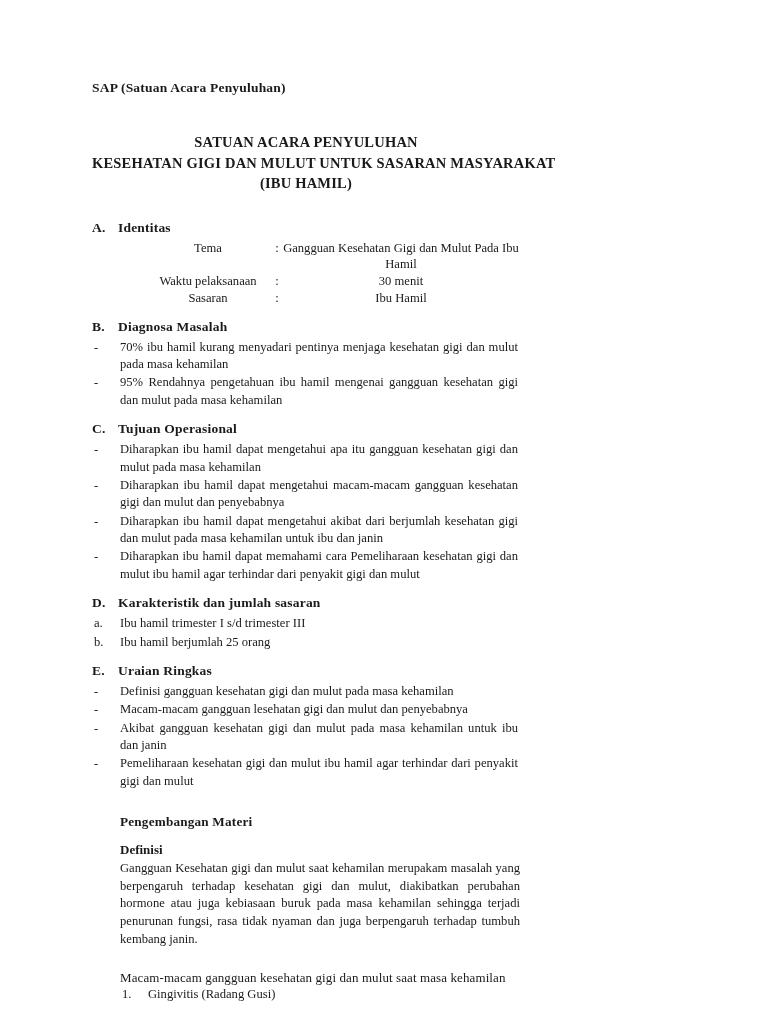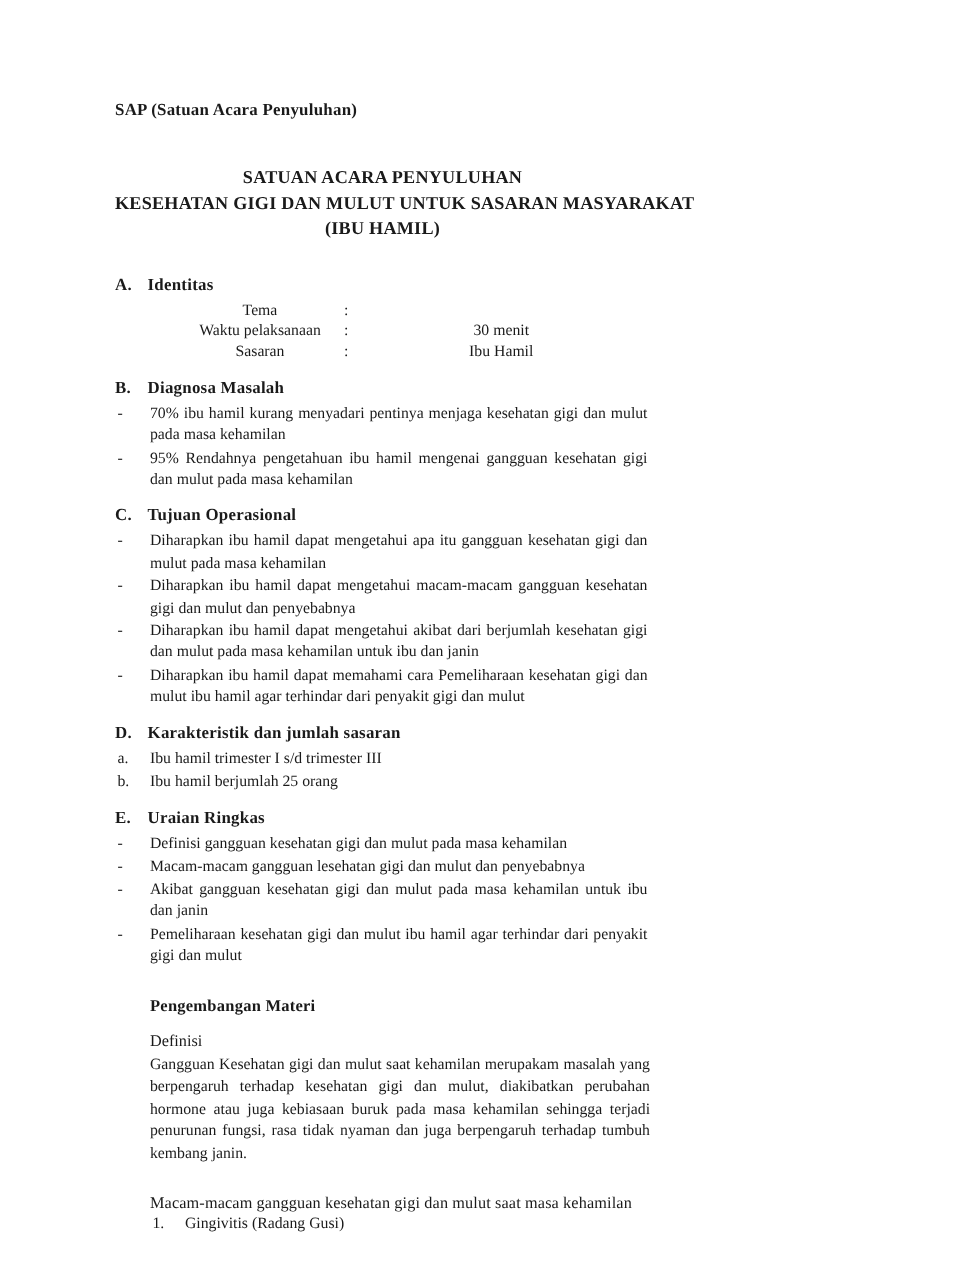--- a/index.html
+++ b/index.html
@@ -99,21 +99,21 @@
     margin-left: 28px;
     margin-top: 24px;
   }
   .sub-head {
     font-weight: bold;
     font-size: 13.2px;
     letter-spacing: 0.2px;
     margin-bottom: 12px;
   }
   .sub-sub-head {
-    font-weight: normal;
+    font-weight: bold;
     font-size: 13px;
     margin-bottom: 2px;
   }
   .para {
     font-size: 12.6px;
     line-height: 1.4;
     text-align: justify;
   }
   .gap-lg { height: 22px; }
   .bold-head-2 {
@@ -137,20 +137,21 @@
 
   <div class="section">
     <div class="section-head">
       <span class="section-letter">A.</span>
       <span class="section-title">Identitas</span>
     </div>
     <div class="kv-list">
       <div class="kv-row">
         <span class="kv-key">Tema</span>
         <span class="kv-sep">:</span>
+        <span class="kv-val">Gangguan Kesehatan Gigi dan Mulut Pada Ibu Hamil</span>
       </div>
       <div class="kv-row">
         <span class="kv-key">Waktu pelaksanaan</span>
         <span class="kv-sep">:</span>
         <span class="kv-val">30 menit</span>
       </div>
       <div class="kv-row">
         <span class="kv-key">Sasaran</span>
         <span class="kv-sep">:</span>
         <span class="kv-val">Ibu Hamil</span>

